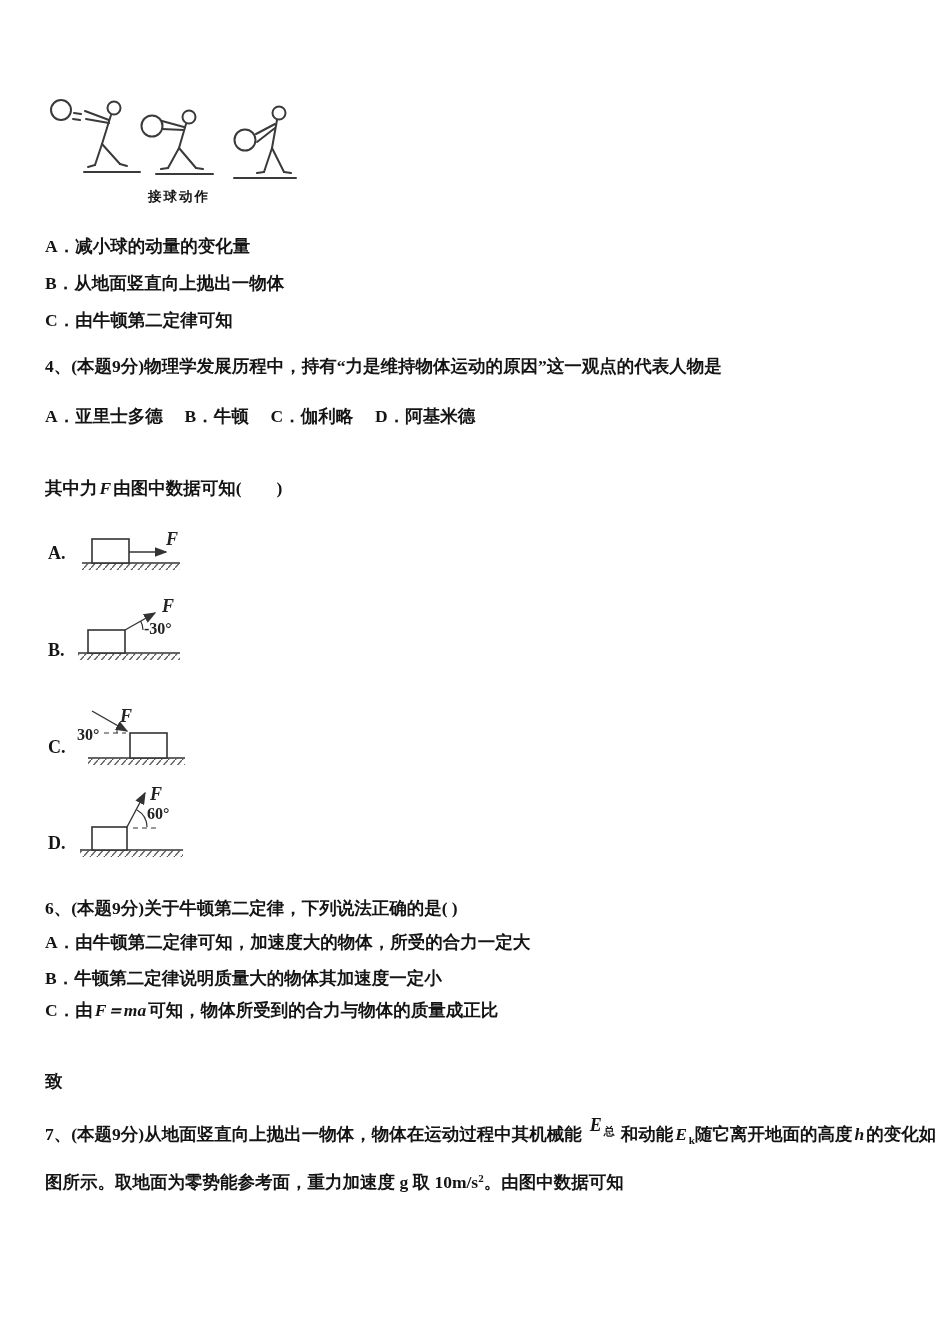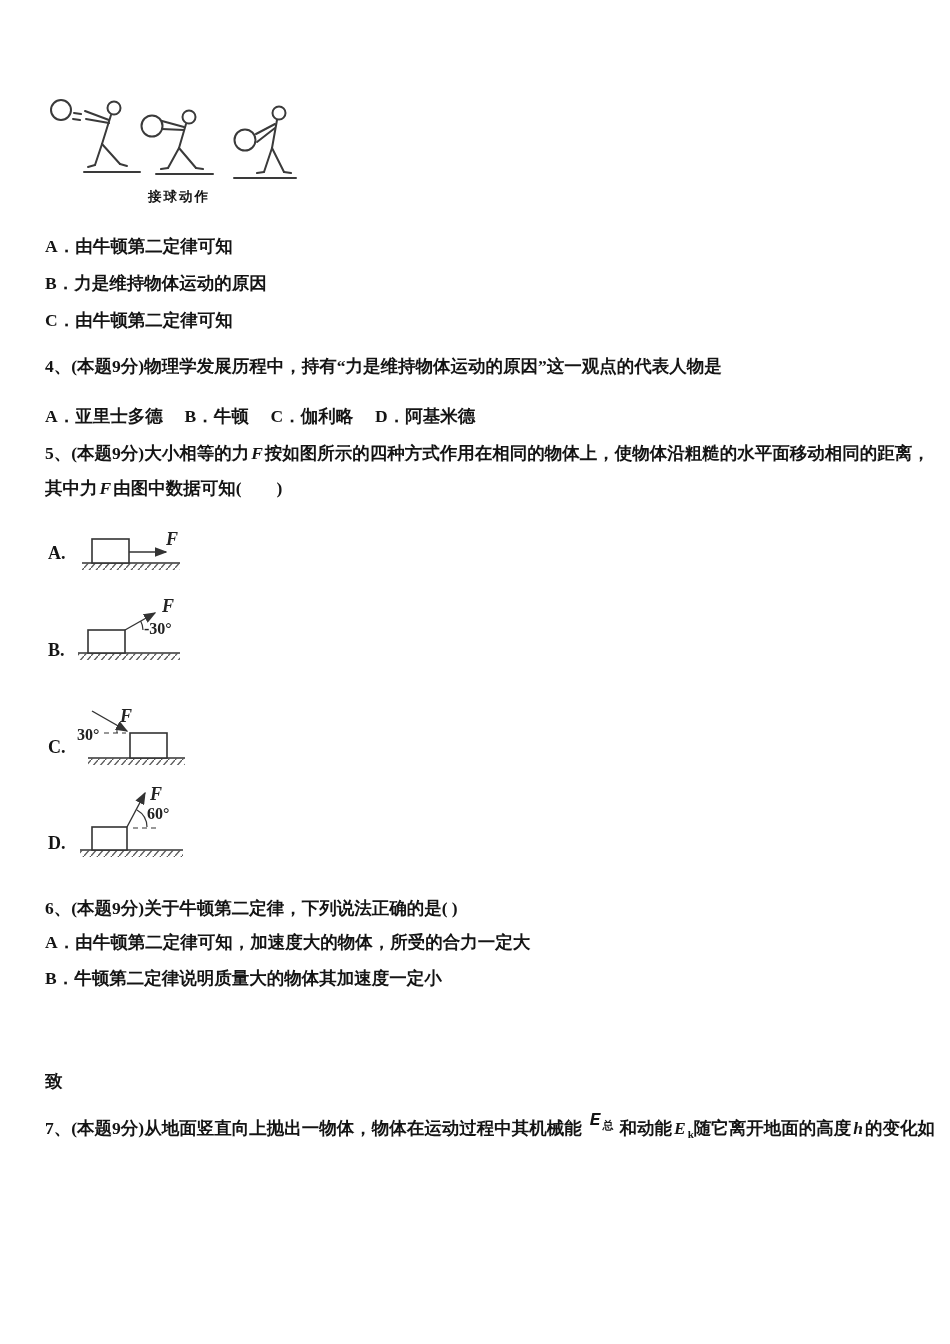--- a/index.html
+++ b/index.html
@@ -14,21 +14,21 @@
   .diag-svg{position:absolute;}
   .blk{fill:#ffffff;stroke:#333;stroke-width:1.6;}
   .gline{stroke:#333;stroke-width:1.6;}
   .arr{stroke:#333;stroke-width:1.4;fill:none;}
   .dash{stroke:#333;stroke-width:1.2;stroke-dasharray:5 4;}
   .arc{fill:none;stroke:#333;stroke-width:1.2;}
   .stick{stroke:#3a3a3a;stroke-width:2;fill:none;stroke-linecap:round;}
   .f-label{font-family:"Liberation Serif",serif;font-style:italic;font-weight:700;
            font-size:18px;fill:#222;}
   .ang{font-family:"Liberation Serif",serif;font-weight:600;font-size:16px;fill:#222;}
-  .etot{position:relative;top:-9px;display:inline-block;margin:0 6px;font-size:18px;font-family:Liberation Mono, monospace;}
+  .etot{position:relative;top:-9px;display:inline-block;margin:6px 6px;font-size:18px;}
   .sub{font-size:11px;vertical-align:-4px;}
   .sup{font-size:11px;vertical-align:6px;}
 </style>
 </head>
 <body>
 
 <div class="page">
 
   <svg class="fig-svg" width="262" height="90" viewBox="0 0 262 90">
 
@@ -69,30 +69,27 @@
       <line class="stick" x1="227" y1="32" x2="209" y2="46"></line>
       <line class="stick" x1="224" y1="52" x2="236" y2="76"></line>
       <line class="stick" x1="224" y1="52" x2="216" y2="76"></line>
       <line class="stick" x1="236" y1="76" x2="243" y2="77"></line>
       <line class="stick" x1="216" y1="76" x2="209" y2="77"></line>
       <line class="stick" x1="186" y1="82" x2="248" y2="82"></line>
     </g>
   </svg>
   <div class="caption">接球动作</div>
 
-  <div class="t" style="top:236px">A．由牛顿第二定律可知</div>
-  <div class="t" style="top:273px">B．力是维持物体运动的原因</div>
+  <div class="t" style="top:236px">A．减小球的动量的变化量</div>
+  <div class="t" style="top:273px">B．从地面竖直向上抛出一物体</div>
   <div class="t" style="top:310px">C．由牛顿第二定律可知</div>
 
   <div class="t" style="top:356px">4、(本题9分)物理学发展历程中，持有“力是维持物体运动的原因”这一观点的代表人物是</div>
   <div class="t" style="top:406px">A．亚里士多德　 B．牛顿 　C．伽利略 　D．阿基米德</div>
 
-  <div class="t" style="top:443px">
-    <span>5、(本题9分)大小相等的力</span><span class="it">F</span><span>按如图所示的四种方式作用在相同的物体上，使物体沿粗糙的水平面移动相同的距离，</span>
-  </div>
   <div class="t" style="top:478px">
     <span>其中力</span><span class="it">F</span><span>由图中数据可知(　　)</span>
   </div>
 
   <span class="dlabel" style="top:543px">A.</span>
   <svg class="diag-svg" style="left:70px;top:515px" width="200" height="65" viewBox="70 515 200 65">
     <defs>
       <pattern id="hA" width="7" height="8" patternUnits="userSpaceOnUse">
         <line x1="7" y1="0" x2="0" y2="8" stroke="#555" stroke-width="1.3"></line>
       </pattern>
@@ -162,19 +159,25 @@
     <line class="dash" x1="133" y1="828" x2="158" y2="828"></line>
     <line class="arr" x1="127" y1="827" x2="145" y2="793" marker-end="url(#mD)"></line>
     <path class="arc" d="M 137 810 A 20 20 0 0 1 147 827"></path>
     <text class="ang" x="147" y="819">60°</text>
     <text class="f-label" x="150" y="800">F</text>
   </svg>
 
   <div class="t" style="top:898px">6、(本题9分)关于牛顿第二定律，下列说法正确的是( )</div>
   <div class="t" style="top:968px">B．牛顿第二定律说明质量大的物体其加速度一定小</div>
   <div class="t" style="top:932px">A．由牛顿第二定律可知，加速度大的物体，所受的合力一定大</div>
+  <div class="t" style="top:1000px">
+    <span>C．由</span><span class="it">F＝ma</span><span>可知，物体所受到的合力与物体的质量成正比</span>
+  </div>
   <div class="t" style="top:1071px">致</div>
 
   <div class="t" style="top:1118px">
     <span>7、(本题9分)从地面竖直向上抛出一物体，物体在运动过程中其机械能</span><span class="etot"><span class="it">E</span><span class="sub">总</span></span><span>和动能</span><span><span class="it">E</span><span class="sub">k</span></span><span>随它离开地面的高度</span><span class="it">h</span><span>的变化如</span>
   </div>
+  <div class="t" style="top:1168px">
+    <span>图所示。取地面为零势能参考面，重力加速度 g 取 10m/s</span><span class="sup">2</span><span>。由图中数据可知</span>
+  </div>
 
 </div>
 
 </body></html>

